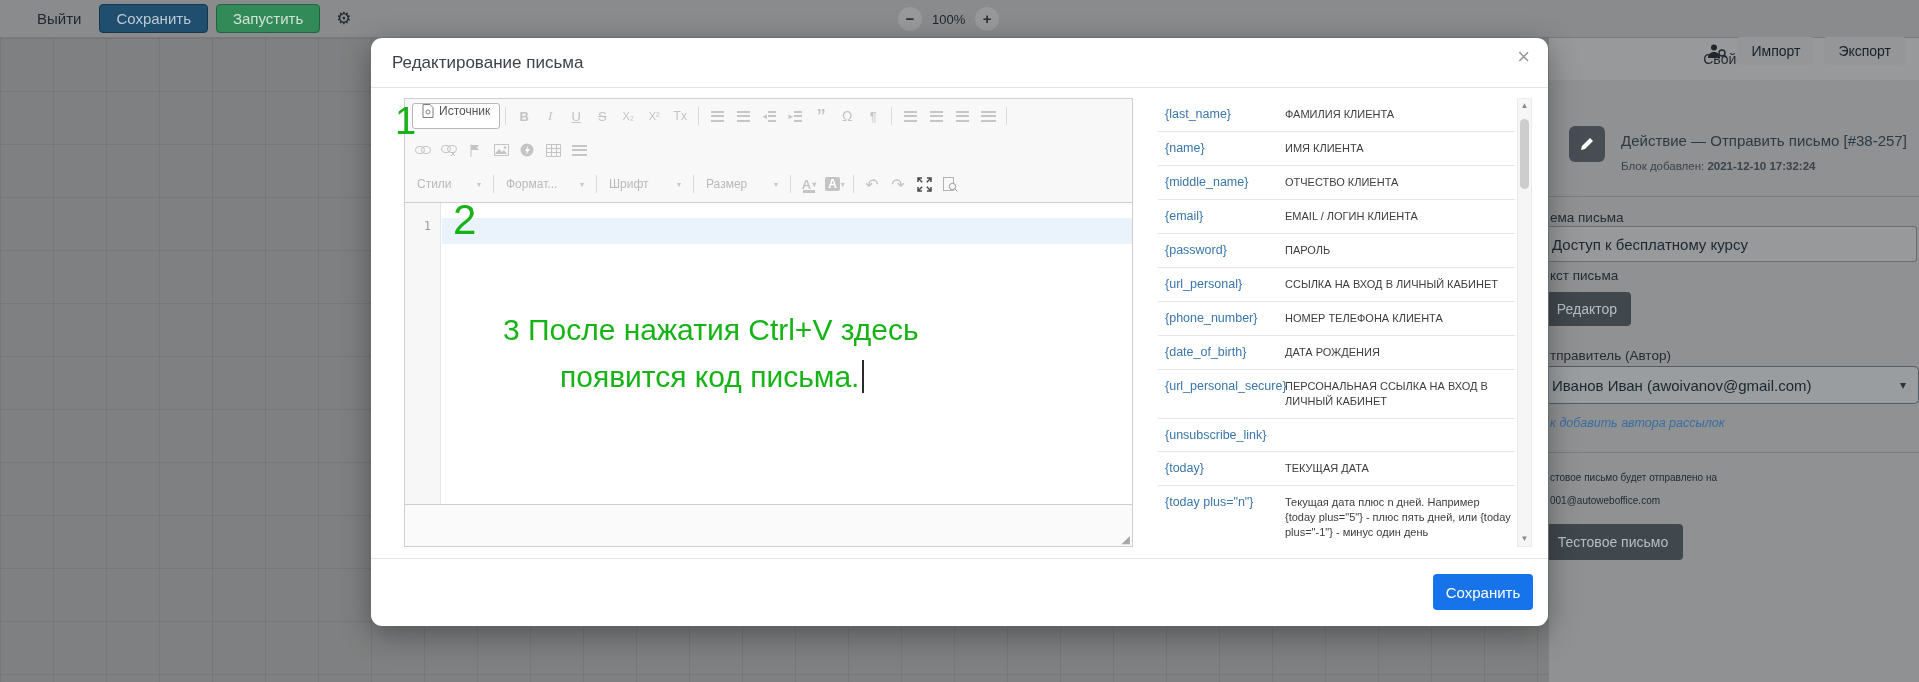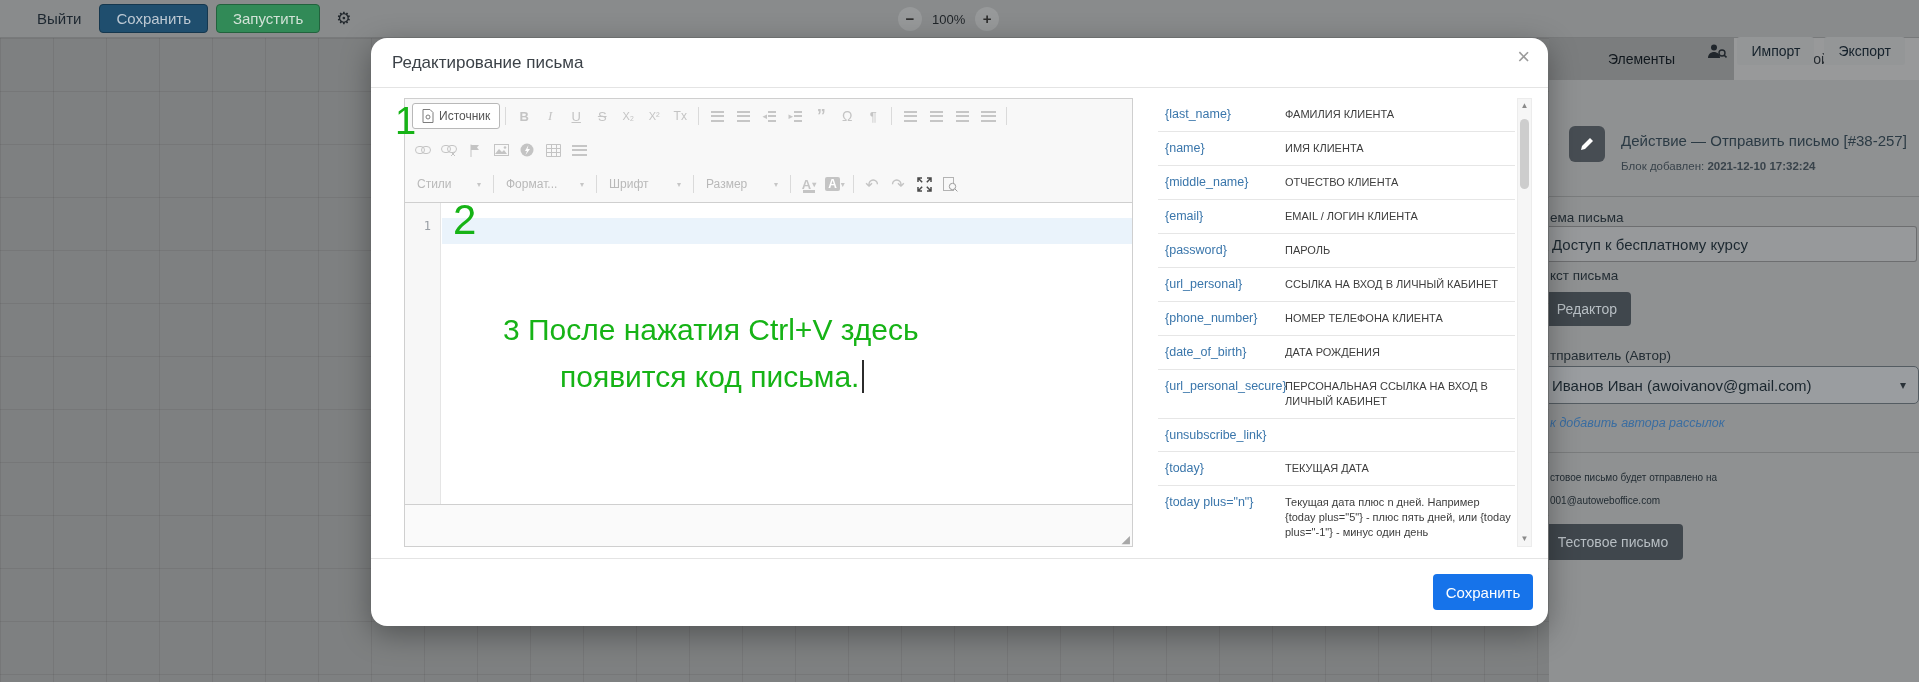--- a/index.html
+++ b/index.html
@@ -44,35 +44,35 @@
   .p-input { position:absolute; left:-12px; top:146px; width:380px; height:36px; background:#97999b; border:1px solid rgba(0,0,0,.28); border-radius:3px;
              font-size:15px; color:#1c2830; padding:0 0 0 14px; font-family:"Liberation Sans",sans-serif; }
   .p-btn { position:absolute; background:#40474d; border:none; border-radius:4px; color:#b8bfc4; font-size:14px; }
   .p-select { position:absolute; left:-12px; top:286px; width:382px; height:38px; background:#9a9da0; border:1px solid #545c62; border-radius:5px;
               display:flex; align-items:center; padding-left:14px; font-size:15px; color:#1a262e; }
   .p-select .chev { position:absolute; right:12px; color:#2a3238; font-size:12px; }
   .p-link { position:absolute; left:1px; top:336px; font-size:12.5px; color:#3a6da1; text-decoration:none;font-style:italic; }
   .p-note { position:absolute; font-size:10px; color:#222c33; }
 
   
-  .modal { position:absolute; left:371px; top:38px; width:1177px; height:588px; background:#fff; border-radius:16px;
+  .modal { position:absolute; left:371px; top:38px; width:1177px; height:588px; background:#fff; border-radius:11px;
            box-shadow:0 8px 30px rgba(0,0,0,.35); z-index:10;padding-left:20px; }
   .m-header { position:absolute; left:0; top:0; right:0; height:50px; border-bottom:1px solid #e4e4e4; }
   .m-title { position:absolute; left:21px; top:15px; font-size:17px; color:#3c4248; }
   .m-close { position:absolute; right:18px; top:8px; font-size:22px; color:#9b9b9b; background:none; border:none; line-height:1; }
   .m-footer-line { position:absolute; left:0; right:0; top:520px; height:1px; background:#e4e4e4; }
   .m-save { position:absolute; right:15px; top:536px; width:100px; height:36px; background:#1673ea; color:#fff; border:none; border-radius:4px; font-size:15px; }
 
   
   .editor { position:absolute; left:33px; top:60px; width:729px; height:449px; border:1px solid #cfcfcf; background:#fff; }
   .toolbar { height:104px; background:#f8f8f8; border-bottom:1px solid #cfcfcf; padding:0 5px; }
   .trow { height:34px; display:flex; align-items:center; }
   .tbtn { width:26px; height:24px; display:flex; align-items:center; justify-content:center; color:#c4c4c4; font-size:13px; background:none; border:none; }
   .tsep { width:1px; height:18px; background:#dadada; margin:0 5px; flex:none; }
-  .src-btn { display:flex; align-items:center; gap:5px; background:#fff; border:1px solid #b8b8b8; border-radius:3px; height:26px; padding:0 9px;
+  .src-btn { display:flex; gap:5px; background:#fff; border:1px solid #b8b8b8; border-radius:3px; height:26px; padding:0 9px;
              font-size:12px; color:#555; margin-left:2px; }
   .ibars { width:13px; height:11px; background:repeating-linear-gradient(to bottom,#c6c6c6 0 2px,transparent 2px 4.5px); }
   .ibars-w { width:15px; }
   .ind { display:flex; align-items:center; gap:1px; color:#c6c6c6; font-size:9px; }
   .dd { display:flex; align-items:center; justify-content:space-between; color:#b9b9b9; font-size:12px; padding:0 7px; }
   .dd .arr { color:#c6c6c6; font-size:8px; margin-left:12px; }
   .acolor { position:relative; font-weight:bold; }
   .acolor .bar { position:absolute; left:7px; bottom:3px; width:12px; height:3px; background:#c4c4c4; }
   .abg { background:#c4c4c4; color:#fff; border-radius:2px; padding:0 3px; font-weight:bold; font-size:12px; }
   .mini-arr { color:#c6c6c6; font-size:8px; margin-left:1px; }
@@ -127,21 +127,20 @@
             <circle cx="15" cy="10" r="3" fill="none" stroke="#20262c" stroke-width="1.4"></circle>
             <path d="M17.2 12.2 19.5 14.5" stroke="#20262c" stroke-width="1.6"></path>
           </svg>
       </button>
       <button class="tb-flat">Импорт</button>
       <button class="tb-flat">Экспорт</button>
     </div>
   </div>
 
   <div class="tabsbar">
-    <button class="tab-el">Элементы</button>
     <button class="tab-pr">Свойства</button>
   </div>
 
   <div class="panel">
     <div class="tile">
       <svg width="16" height="16" viewBox="0 0 16 16">
           <path d="M2 14l1-4 8-8 3 3-8 8z" fill="#fff"></path>
         </svg>
     </div>
     <div class="p-title">Действие — Отправить письмо [#38-257]</div>

